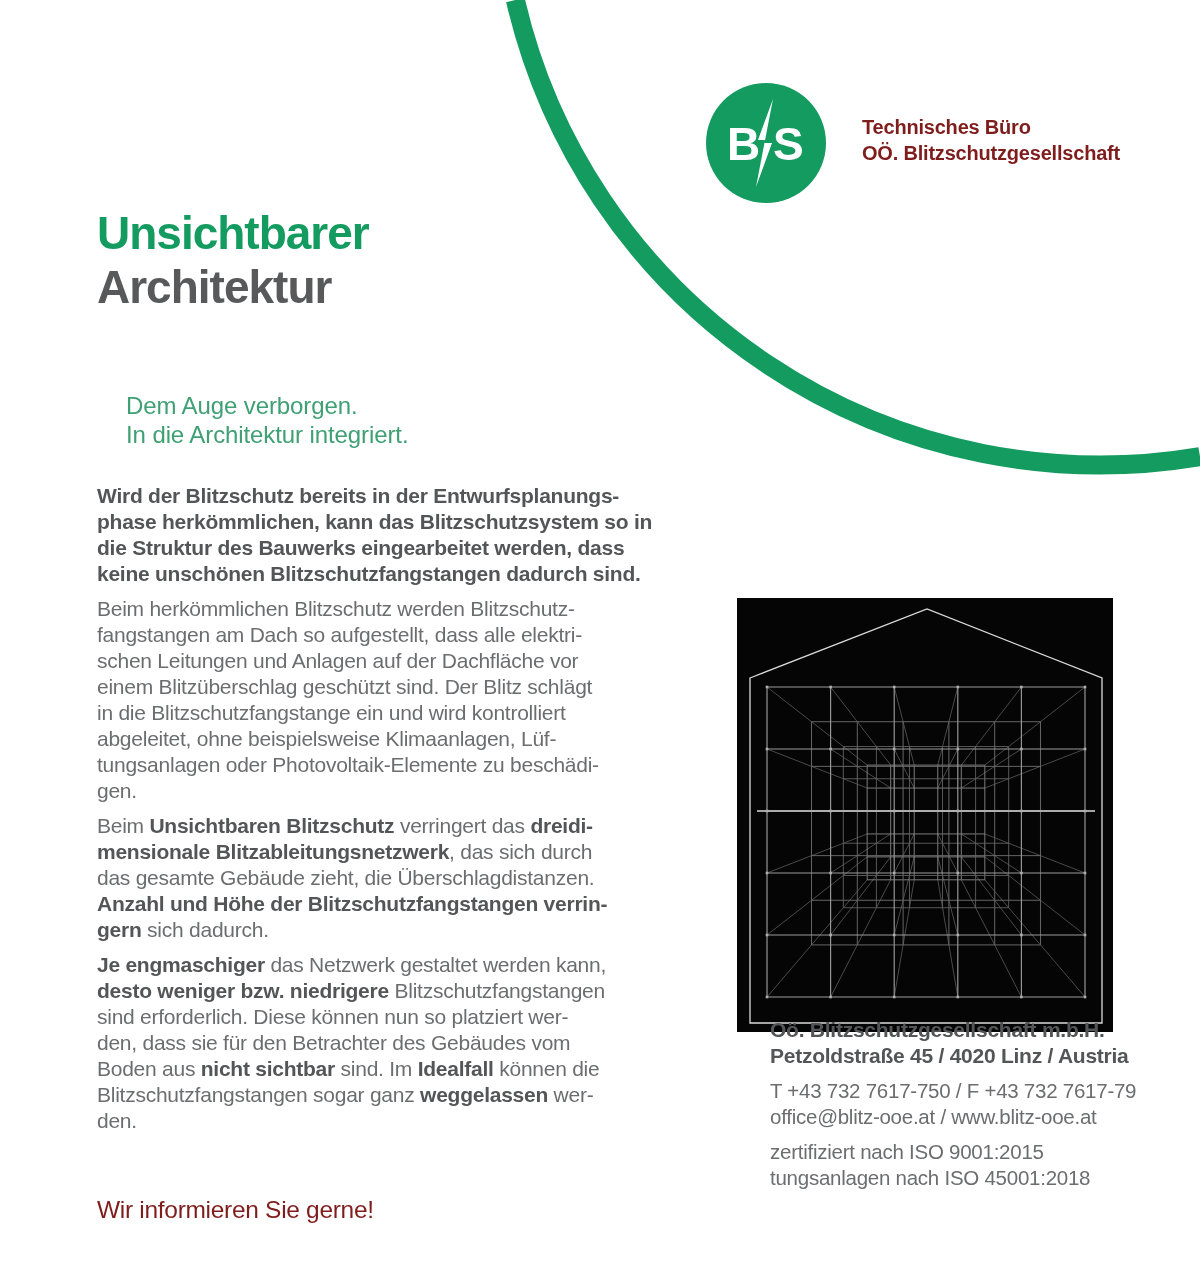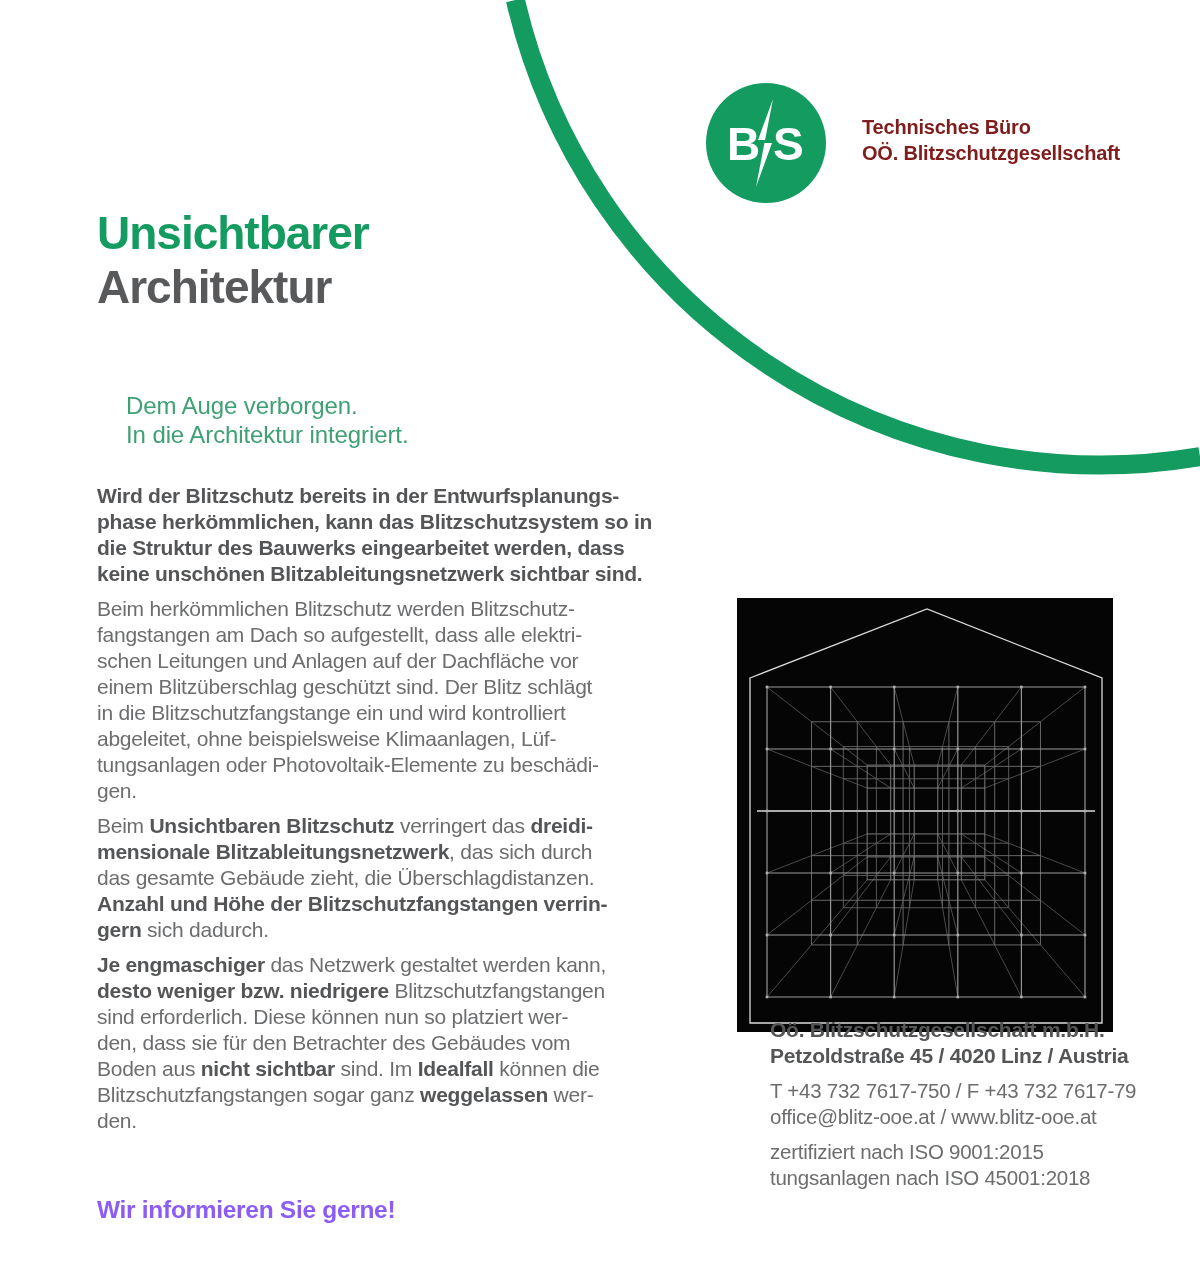--- a/index.html
+++ b/index.html
@@ -41,22 +41,22 @@
   #figure{left:737px; top:598px; width:376px; height:434px; background:#050505;}
   
   #contact{
     left:770px; top:1017px; width:410px; font-size:20.5px;
     color:#6c6d6f; line-height:26px; letter-spacing:-0.25px;
   }
   #contact .grp{margin-bottom:9px;}
   #contact .bold-line{font-weight:bold; color:#545557; font-size:21px;}
   
   #cta{
-    left:97px; top:1196px; font-size:24.5px; font-weight:bold;
-    color:#8b5cf6; letter-spacing:-0.3px;
+    left:97px; top:1196px; font-size:24.5px; font-weight:normal;
+    color:#7f1d1d; letter-spacing:-0.3px;
   }
 </style>
 </head>
 <body>
 
 <div class="page">
 
   <svg id="arc-svg" class="abs" width="1200" height="540" viewBox="0 0 1200 540" aria-hidden="true">
     <path d="M 515.4 0 A 600 600 0 0 0 1200 456.6" fill="none" stroke="#149b60" stroke-width="19"></path>
   </svg>
@@ -77,21 +77,21 @@
     <div class="hl-green">Unsichtbarer</div>
     <div class="hl-gray">Architektur</div>
   </div>
 
   <div id="subtitle" class="abs">
     <div>Dem Auge verborgen.</div>
     <div>In die Architektur integriert.</div>
   </div>
 
   <div id="body-copy" class="abs">
-      <p><b>Wird der Blitzschutz bereits in der Entwurfsplanungs-</b><br><b>phase herkömmlichen, kann das Blitzschutzsystem so in</b><br><b>die Struktur des Bauwerks eingearbeitet werden, dass</b><br><b>keine unschönen Blitzableitungsnetzwerk sichtbar sind.</b></p>
+      <p><b>Wird der Blitzschutz bereits in der Entwurfsplanungs-</b><br><b>phase herkömmlichen, kann das Blitzschutzsystem so in</b><br><b>die Struktur des Bauwerks eingearbeitet werden, dass</b><br><b>keine unschönen Blitzschutzfangstangen dadurch sind.</b></p>
       <p><span>Beim herkömmlichen Blitzschutz werden Blitzschutz-</span><br><span>fangstangen am Dach so aufgestellt, dass alle elektri-</span><br><span>schen Leitungen und Anlagen auf der Dachfläche vor</span><br><span>einem Blitzüberschlag geschützt sind. Der Blitz schlägt</span><br><span>in die Blitzschutzfangstange ein und wird kontrolliert</span><br><span>abgeleitet, ohne beispielsweise Klimaanlagen, Lüf-</span><br><span>tungsanlagen oder Photovoltaik-Elemente zu beschädi-</span><br><span>gen.</span></p>
       <p><span>Beim </span><b>Unsichtbaren Blitzschutz</b><span> verringert das </span><b>dreidi-</b><br><b>mensionale Blitzableitungsnetzwerk</b><span>, das sich durch</span><br><span>das gesamte Gebäude zieht, die Überschlagdistanzen.</span><br><b>Anzahl und Höhe der Blitzschutzfangstangen verrin-</b><br><b>gern</b><span> sich dadurch.</span></p>
       <p><b>Je engmaschiger</b><span> das Netzwerk gestaltet werden kann,</span><br><b>desto weniger bzw. niedrigere</b><span> Blitzschutzfangstangen</span><br><span>sind erforderlich. Diese können nun so platziert wer-</span><br><span>den, dass sie für den Betrachter des Gebäudes vom</span><br><span>Boden aus </span><b>nicht sichtbar</b><span> sind. Im </span><b>Idealfall</b><span> können die</span><br><span>Blitzschutzfangstangen sogar ganz </span><b>weggelassen</b><span> wer-</span><br><span>den.</span></p>
     </div>
 
   <div id="figure" class="abs">
     <svg id="wire-svg" width="376" height="434" viewBox="0 0 376 434">
         <polygon points="13,80 190,11 365,80 365,425 13,425" fill="none" stroke="#dcdcdc" stroke-width="1.3"></polygon>
         <line x1="30" y1="89" x2="130.17000000000002" y2="167.12" stroke="#565656" stroke-width="0.85"></line>
         <line x1="30" y1="151" x2="130.17000000000002" y2="190.06" stroke="#565656" stroke-width="0.85"></line>

